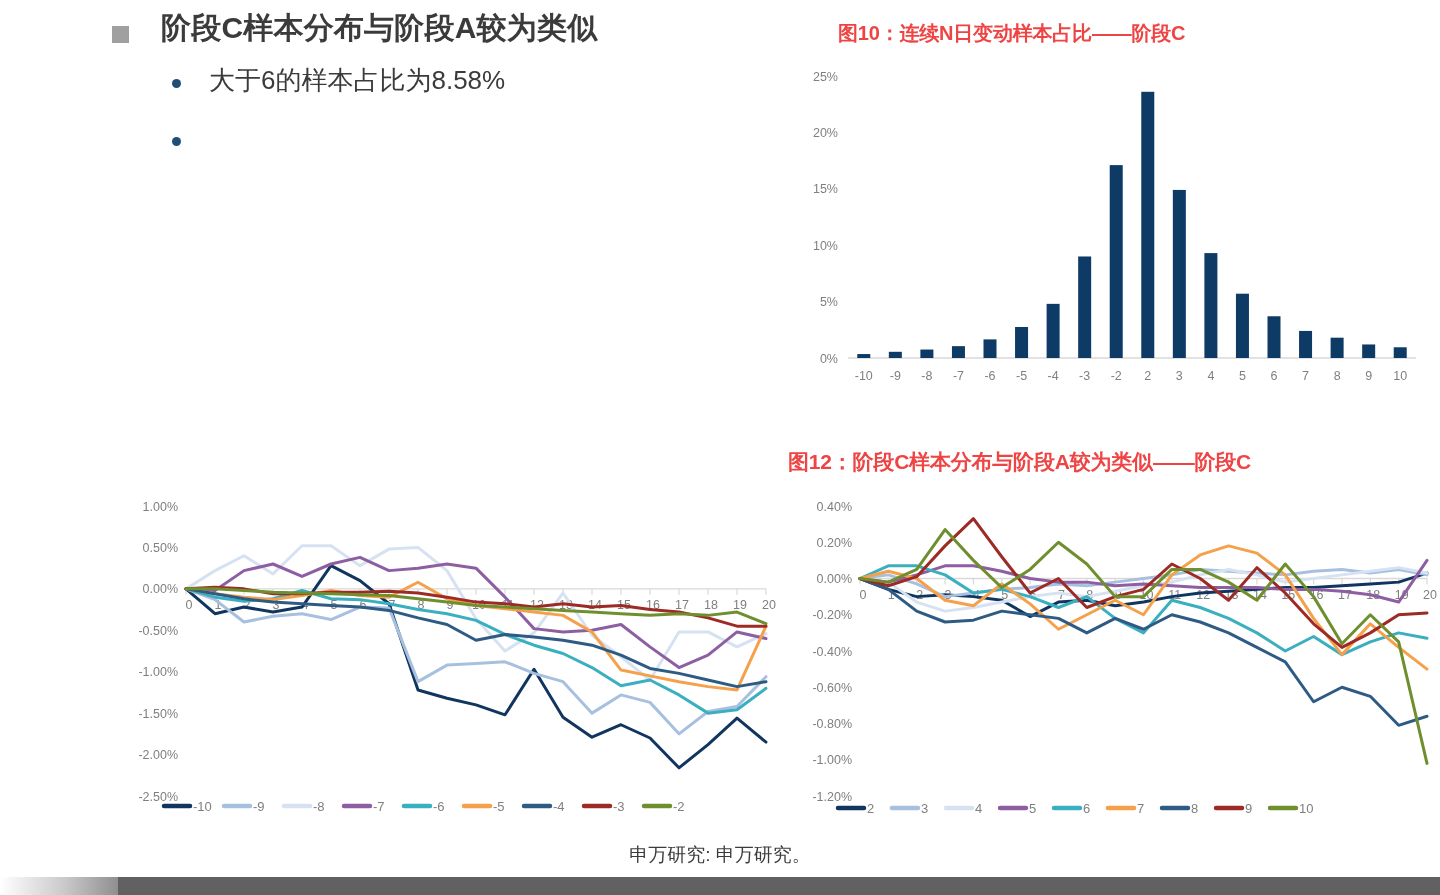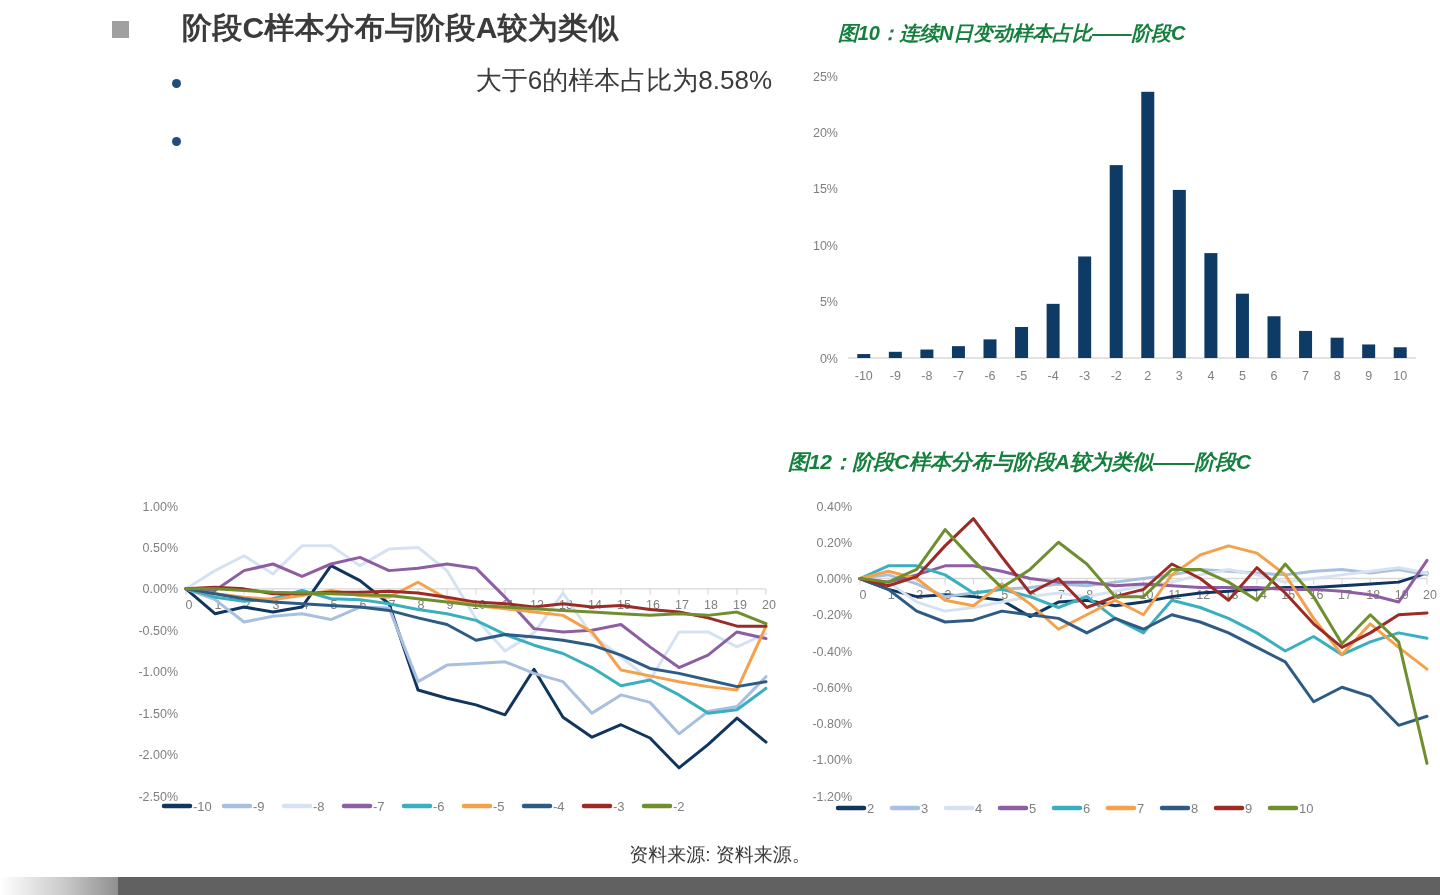--- a/index.html
+++ b/index.html
@@ -6,35 +6,34 @@
   html,body{margin:0;padding:0;}
   body{
     width:1440px;height:895px;background:#ffffff;overflow:hidden;position:relative;
     font-family:"Liberation Sans","DejaVu Sans",sans-serif;
     -webkit-font-smoothing:antialiased;
   }
   .slide{position:absolute;inset:0;}
 
   
   .bullets{position:absolute;left:112px;top:8px;width:660px;}
-  .b1{display:flex;align-items:flex-start;margin-bottom:14px;gap:21px;}
+  .b1{display:flex;align-items:center;margin-bottom:14px;}
   .b1 .sq{width:17px;height:17px;background:#a0a0a0;flex:0 0 17px;margin-top:13px;}
   .b1 .txt{
     margin-left:32px;font-size:30px;font-weight:bold;color:#3b3b3b;
     line-height:1.32;letter-spacing:.2px;
   }
-  .b2{display:flex;align-items:flex-start;margin:10px 0 22px 60px;justify-content:space-between;}
+  .b2{display:flex;align-items:flex-start;margin:10px 0 22px 60px;}
   .b2 .dot{width:9px;height:9px;border-radius:50%;background:#1f4e79;flex:0 0 9px;margin-top:17px;}
   .b2 .txt{margin-left:28px;font-size:26px;color:#3b3b3b;line-height:1.4;}
 
   
   .chart-title{
-    font-size:20px;font-weight:bold;color:#15803d;white-space:nowrap;
+    font-size:20px;font-weight:bold;color:#ef4444;white-space:nowrap;
     letter-spacing:-0.2px;
-    font-style:italic;
   }
   .tickfont{font-size:12.5px;fill:#7f7f7f;}
 
   
   #bar-panel{position:absolute;left:786px;top:8px;width:650px;height:390px;}
   #bar-panel .chart-title{position:absolute;left:52px;top:12px;}
   #bar-svg{position:absolute;left:0;top:48px;}
 
   
   #line11-panel{position:absolute;left:108px;top:440px;width:672px;height:420px;}
@@ -294,18 +293,18 @@
           <line x1="376" y1="320" x2="402" y2="320" stroke="#2e5b84" stroke-width="4.5" stroke-linecap="round"></line>
           <text x="405" y="325" class="legend-text">8</text>
           <line x1="430" y1="320" x2="456" y2="320" stroke="#9c2b25" stroke-width="4.5" stroke-linecap="round"></line>
           <text x="459" y="325" class="legend-text">9</text>
           <line x1="484" y1="320" x2="510" y2="320" stroke="#6f8f2e" stroke-width="4.5" stroke-linecap="round"></line>
           <text x="513" y="325" class="legend-text">10</text>
         </g>
       </svg>
   </div>
 
-  <div class="source">资料来源: 资料来源。</div>
+  <div class="source">申万研究: 申万研究。</div>
   <div class="bottombar">
     <div class="grad"></div>
   </div>
 
 </div>
 
 </body></html>

